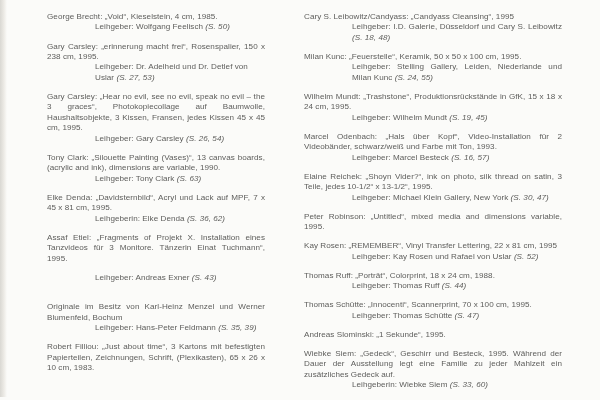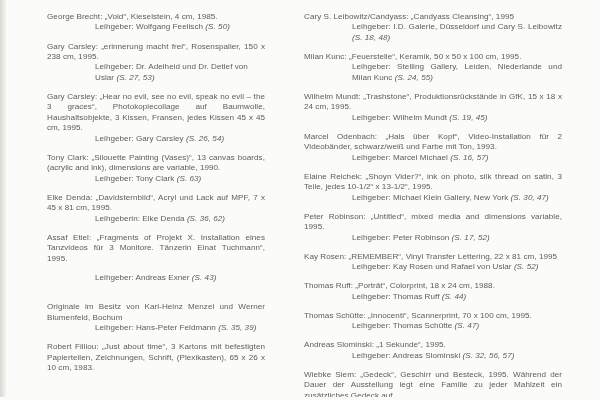--- a/index.html
+++ b/index.html
@@ -90,24 +90,24 @@
       <p class="entry"><span>Elke Denda: „Davidsternbild“, Acryl und Lack auf MPF, 7 x 45 x 81 cm, 1995.</span><span class="lender"><span>Leihgeberin: Elke Denda </span><span class="ref">(S. 36, 62)</span></span></p>
       <p class="entry"><span>Assaf Etiel: „Fragments of Projekt X. Installation eines Tanzvideos für 3 Monitore. Tänzerin Einat Tuchmann“, 1995.</span></p>
       <p class="entry"><span class="lender"><span>Leihgeber: Andreas Exner </span><span class="ref">(S. 43)</span></span></p>
       <p class="entry"><br><span>Originale im Besitz von Karl-Heinz Menzel und Werner Blumenfeld, Bochum</span><span class="lender"><span>Leihgeber: Hans-Peter Feldmann </span><span class="ref">(S. 35, 39)</span></span></p>
       <p class="entry"><span>Robert Filliou: „Just about time“, 3 Kartons mit befestigten Papierteilen, Zeichnungen, Schrift, (Plexikasten), 65 x 26 x 10 cm, 1983.</span></p>
     </div>
   <div class="column right">
       <p class="entry"><span>Cary S. Leibowitz/Candyass: „Candyass Cleansing“, 1995</span><span class="lender just"><span>Leihgeber: I.D. Galerie, Düsseldorf und Cary S. Leibowitz </span><span class="ref">(S. 18, 48)</span></span></p>
       <p class="entry"><span>Milan Kunc: „Feuerstelle“, Keramik, 50 x 50 x 100 cm, 1995.</span><span class="lender just"><span>Leihgeber: Stelling Gallery, Leiden, Niederlande und Milan Kunc </span><span class="ref">(S. 24, 55)</span></span></p>
       <p class="entry"><span>Wilhelm Mundt: „Trashstone“, Produktionsrückstände in GfK, 15 x 18 x 24 cm, 1995.</span><span class="lender"><span>Leihgeber: Wilhelm Mundt </span><span class="ref">(S. 19, 45)</span></span></p>
-      <p class="entry"><span>Marcel Odenbach: „Hals über Kopf“, Video-Installation für 2 Videobänder, schwarz/weiß und Farbe mit Ton, 1993.</span><span class="lender"><span>Leihgeber: Marcel Michael </span><span class="ref">(S. 16, 57)</span></span></p>
+      <p class="entry"><span>Marcel Odenbach: „Hals über Kopf“, Video-Installation für 2 Videobänder, schwarz/weiß und Farbe mit Ton, 1993.</span><span class="lender"><span>Leihgeber: Marcel Besteck </span><span class="ref">(S. 16, 57)</span></span></p>
       <p class="entry"><span>Elaine Reichek: „Shoyn Vider?“, ink on photo, silk thread on satin, 3 Teile, jedes 10-1/2“ x 13-1/2“, 1995.</span><span class="lender"><span>Leihgeber: Michael Klein Gallery, New York </span><span class="ref">(S. 30, 47)</span></span></p>
-      <p class="entry"><span>Peter Robinson: „Untitled“, mixed media and dimensions variable, 1995.</span><span class="lender"><span>Leihgeber: Peter Robinson </span><span class="ref">(S. 17, 52)</span></span></p>
+      <p class="entry"><span>Peter Robinson: „Untitled“, mixed media and dimensions variable, 1995.</span></p>
       <p class="entry"><span>Kay Rosen: „REMEMBER“, Vinyl Transfer Lettering, 22 x 81 cm, 1995</span><span class="lender"><span>Leihgeber: Kay Rosen und Rafael von Uslar </span><span class="ref">(S. 52)</span></span></p>
       <p class="entry"><span>Thomas Ruff: „Porträt“, Colorprint, 18 x 24 cm, 1988.</span><span class="lender"><span>Leihgeber: Thomas Ruff </span><span class="ref">(S. 44)</span></span></p>
       <p class="entry"><span>Thomas Schütte: „Innocenti“, Scannerprint, 70 x 100 cm, 1995.</span><span class="lender"><span>Leihgeber: Thomas Schütte </span><span class="ref">(S. 47)</span></span></p>
-      <p class="entry"><span>Andreas Slominski: „1 Sekunde“, 1995.</span><span class="lender"><span>Leihgeber: Andreas Slominski </span><span class="ref">(S. 32, 56, 57)</span></span></p>
+      <p class="entry"><span>Andreas Slominski: „1 Sekunde“, 1995.</span></p>
       <p class="entry"><span>Wiebke Siem: „Gedeck“, Geschirr und Besteck, 1995. Während der Dauer der Ausstellung legt eine Familie zu jeder Mahlzeit ein zusätzliches Gedeck auf.</span><span class="lender"><span>Leihgeberin: Wiebke Siem </span><span class="ref">(S. 33, 60)</span></span></p>
     </div>
 
   <div id="bottom-crop"></div>
 </div>
 
 </body></html>

